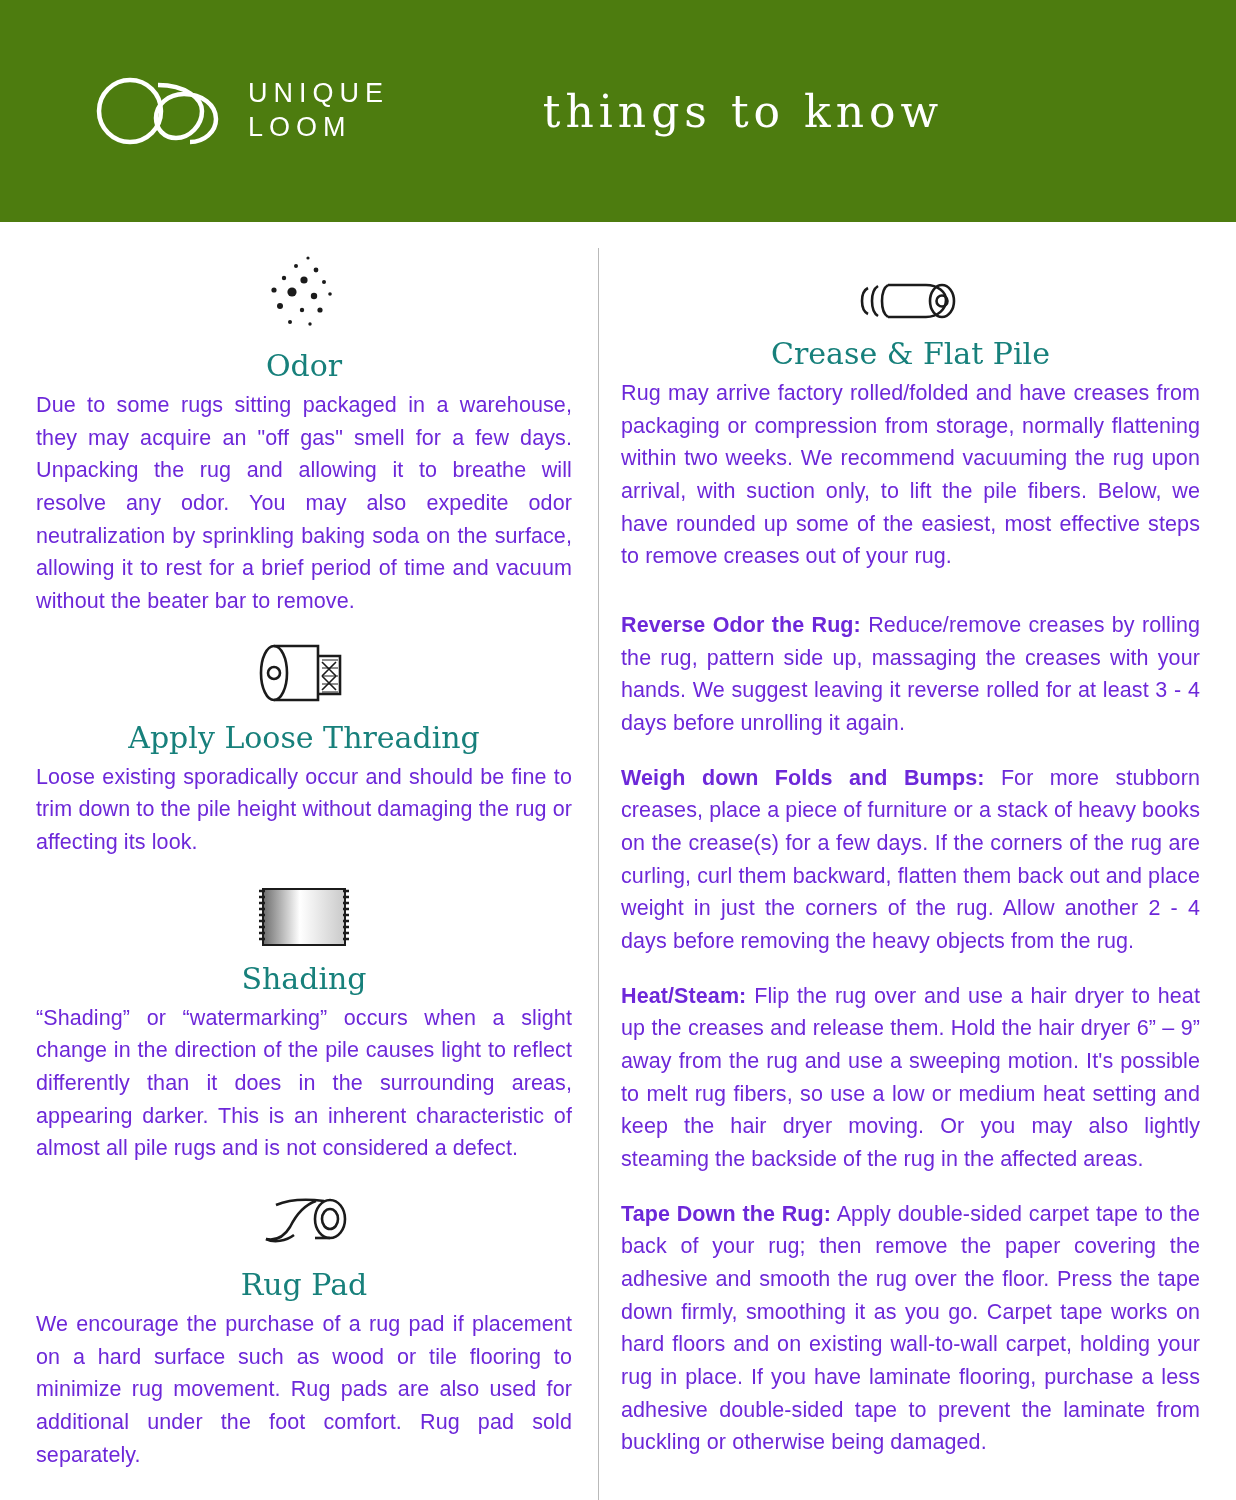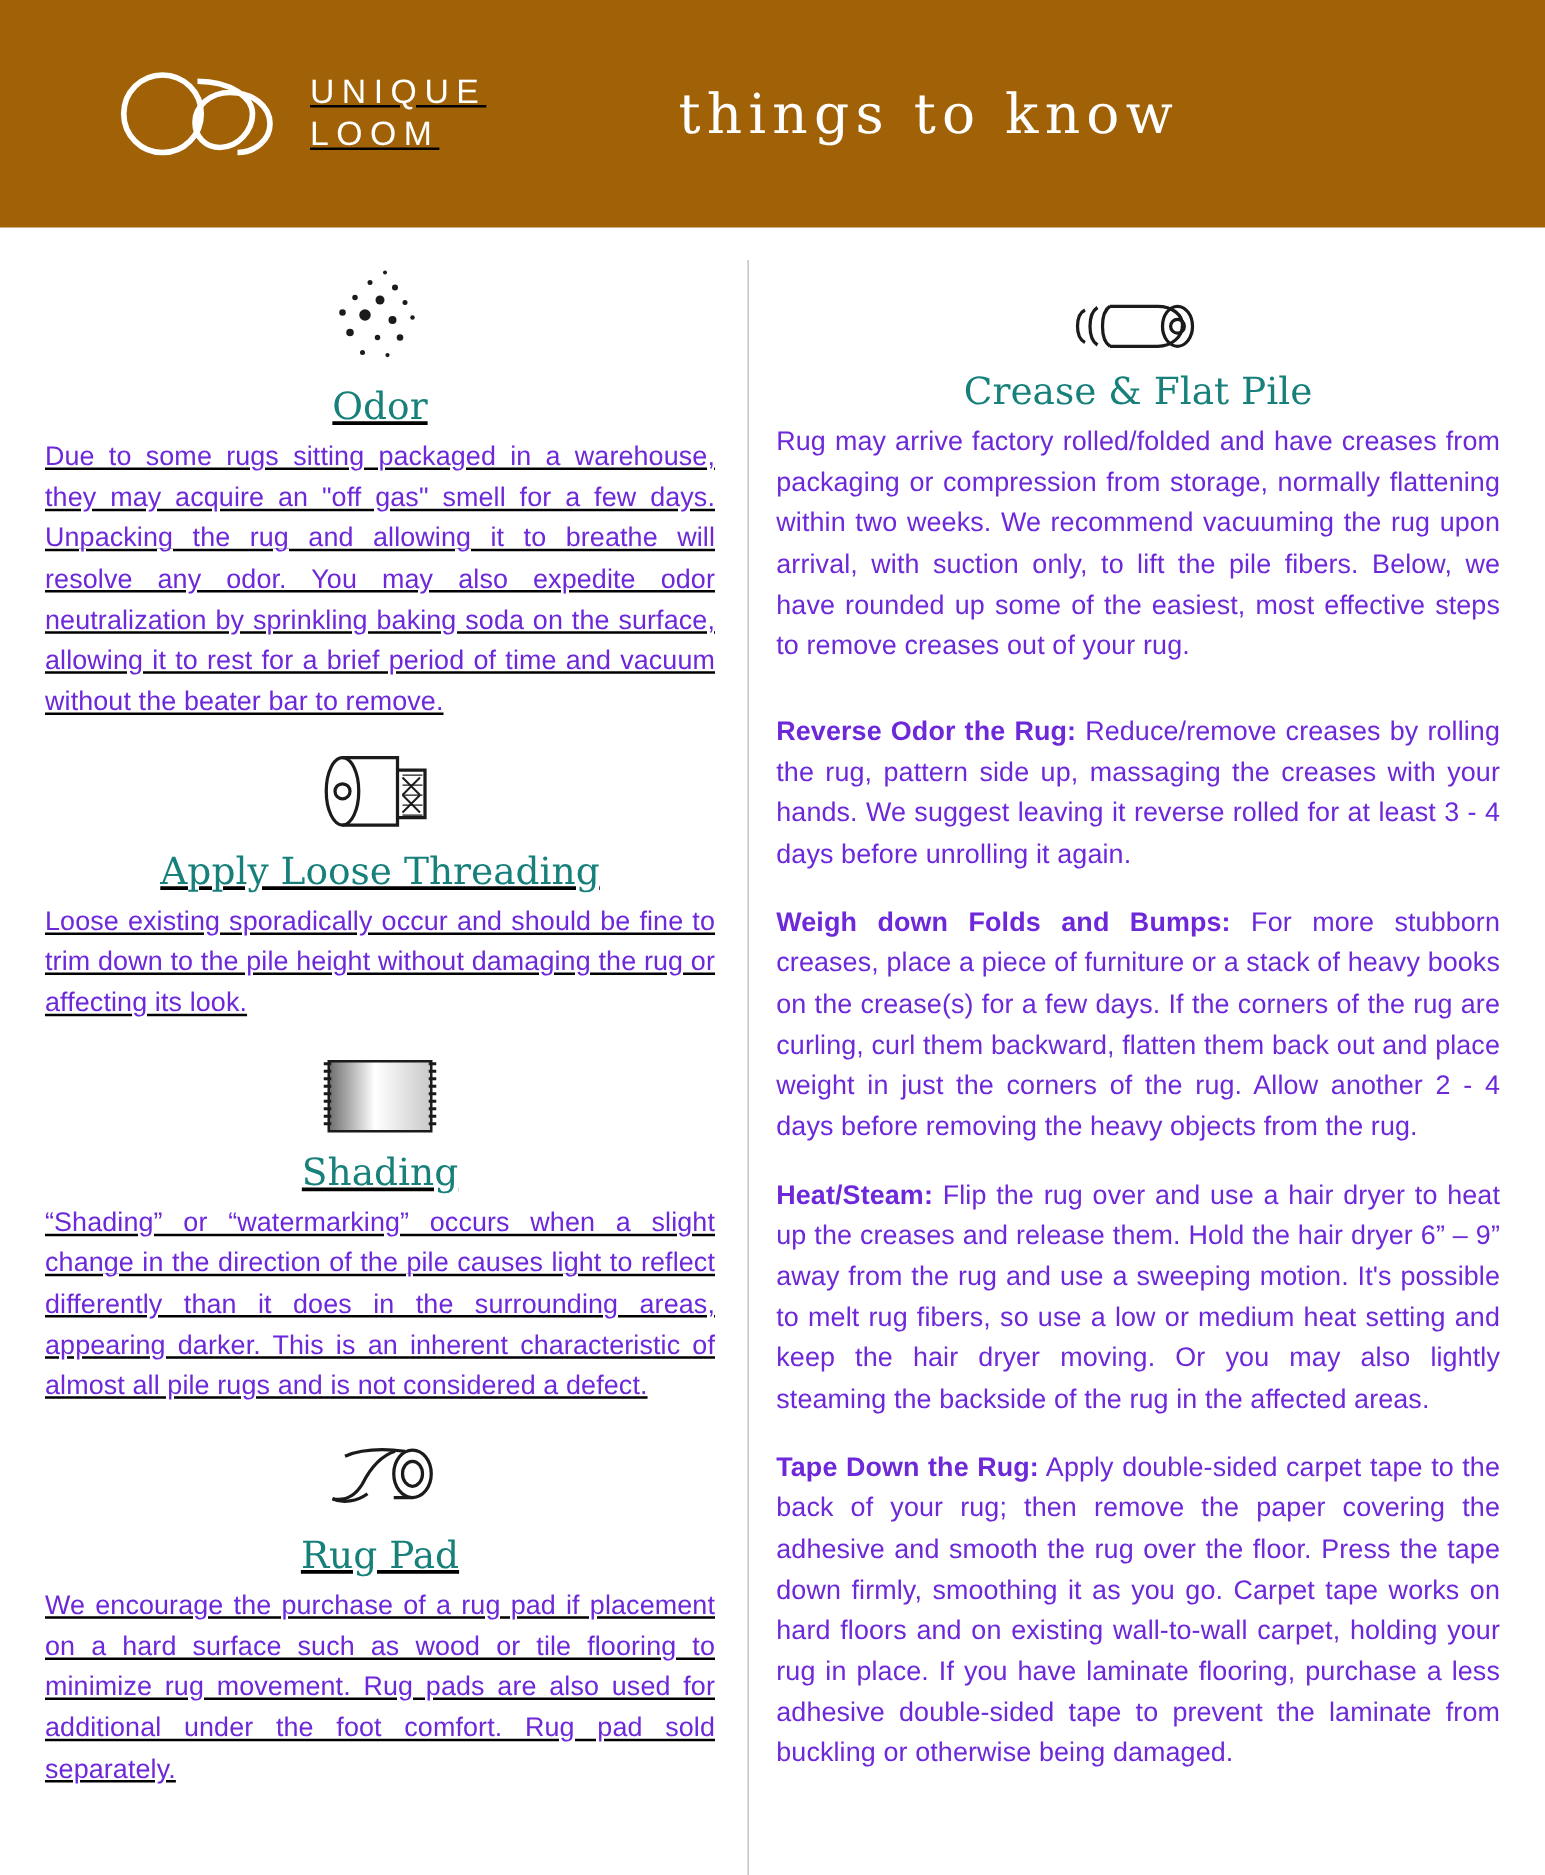--- a/index.html
+++ b/index.html
@@ -7,27 +7,26 @@
   body {
     width: 1236px;
     height: 1500px;
     background: #ffffff;
     font-family: "Liberation Sans", sans-serif;
     overflow: hidden;
   }
 
   
   .header {
-    height: 182px;
-    background: #a16207;
+    height: 222px;
+    background: #4d7c0f;
     display: flex;
     align-items: center;
     padding: 0 40px 0 90px;
     position: relative;
-    text-decoration: underline;
   }
   .brand {
     display: flex;
     align-items: center;
     gap: 18px;
   }
   .brand-mark {
     width: 140px;
     height: 78px;
     display: block;
@@ -62,21 +61,21 @@
   }
   .col-left { width: 562px; padding-right: 26px; }
   .divider {
     width: 1px;
     background: #b9b9b9;
     margin: 0 22px 0 0;
     align-self: stretch;
   }
   .col-right { flex: 1; }
 
-  .section { margin-bottom: 2px; text-decoration: underline; }
+  .section { margin-bottom: 2px; }
 
   .icon-wrap {
     display: flex;
     justify-content: center;
     align-items: flex-end;
     height: 96px;
   }
   .icon-wrap.tight { height: 84px; }
 
   .sec-title {

